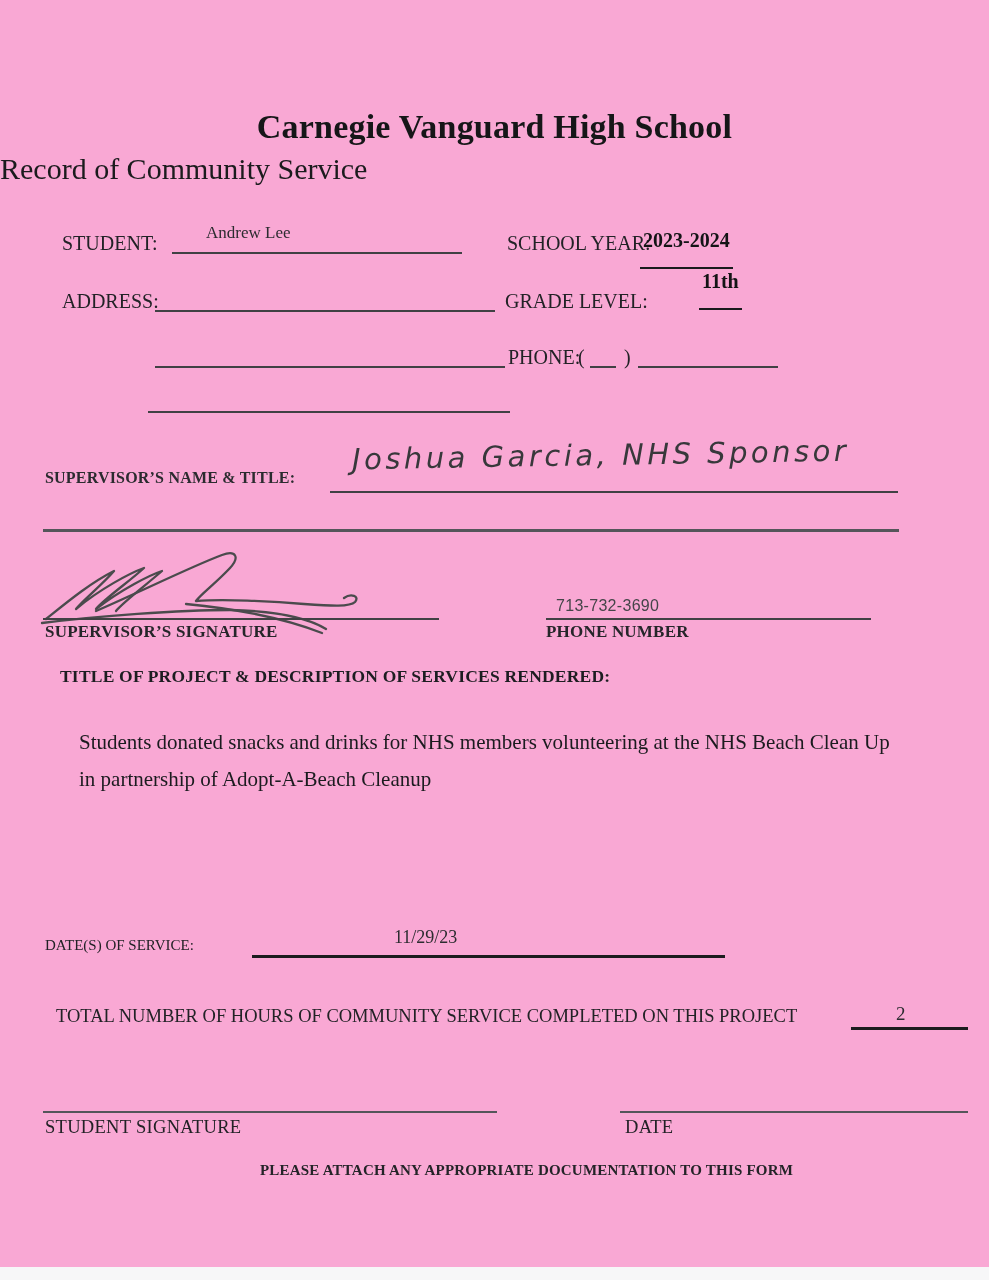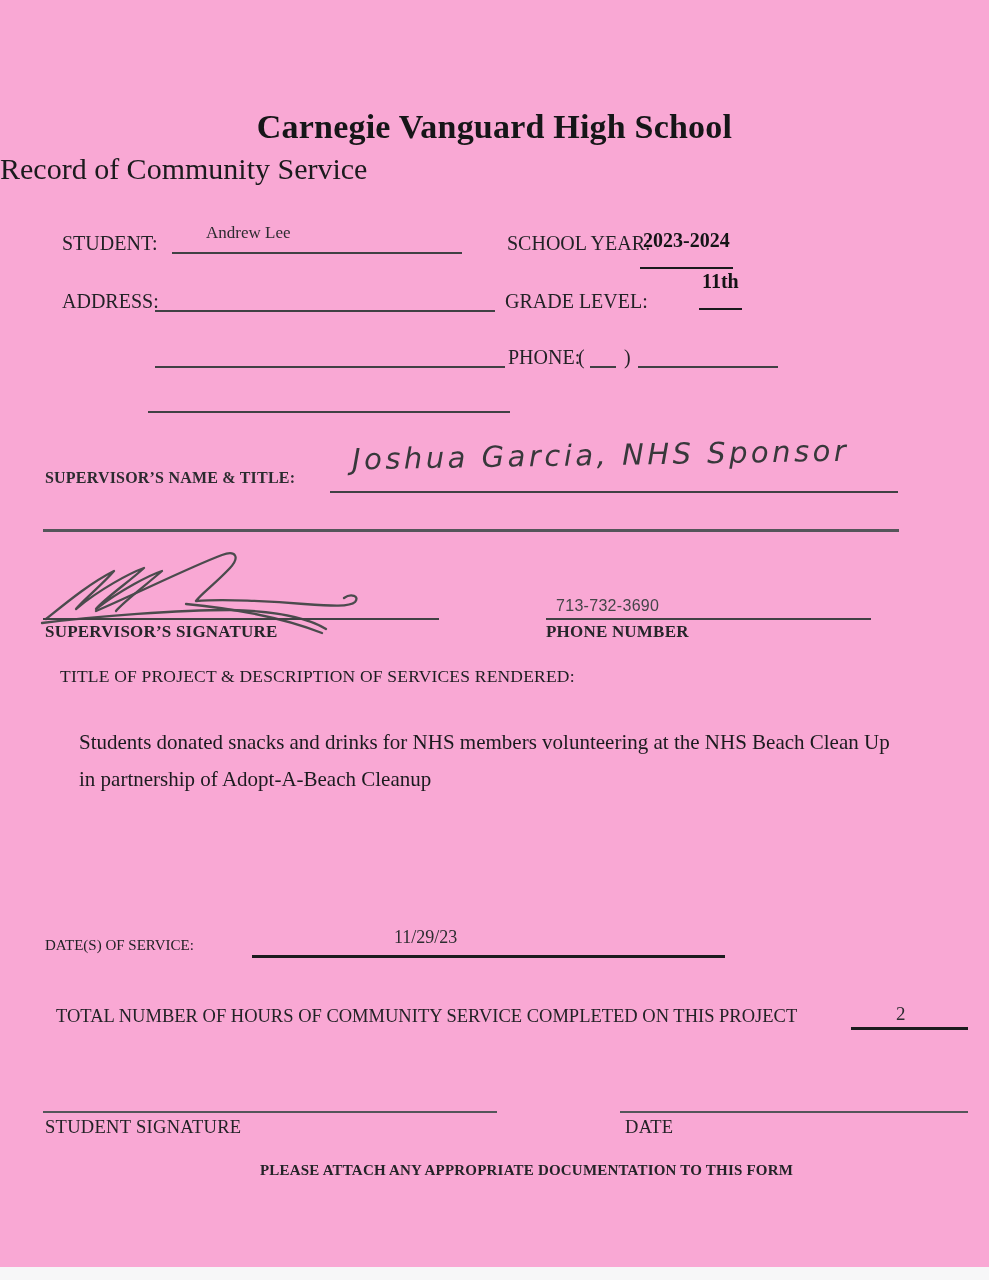--- a/index.html
+++ b/index.html
@@ -23,21 +23,21 @@
   .lbl{font-size:20px;color:#222226;}
   .lbl-sm{font-size:16px;font-weight:bold;color:#2b2b2f;letter-spacing:.2px;}
   .typed{font-size:17px;color:#2c2c30;}
   .bold-fill{font-size:20px;font-weight:bold;color:#141416;
     border-bottom:2.5px solid #1a1a1c;padding:0 3px 15px 3px;}
   .line{position:absolute;background:#414144;height:2px;}
   .line.dark{background:#1c1c1e;}
   .line.soft{background:#55555a;}
   .caps-label{font-size:17px;font-weight:bold;color:#26262a;letter-spacing:.2px;}
   .sig-label{font-size:18.5px;color:#222226;letter-spacing:.3px;}
-  .heading{font-size:17.5px;font-weight:normal;color:#1d1d21;letter-spacing:.2px;}
+  .heading{font-size:17.5px;font-weight:bold;color:#1d1d21;letter-spacing:.2px;}
   .desc{
     position:absolute;left:79px;top:724px;width:812px;
     font-size:21px;line-height:37px;color:#1b1b1f;white-space:normal;
   }
   .handwriting{
     font-family:"DejaVu Sans", sans-serif;
     font-style:italic;
     font-size:29px;
     letter-spacing:3.5px;
     color:#38383b;

